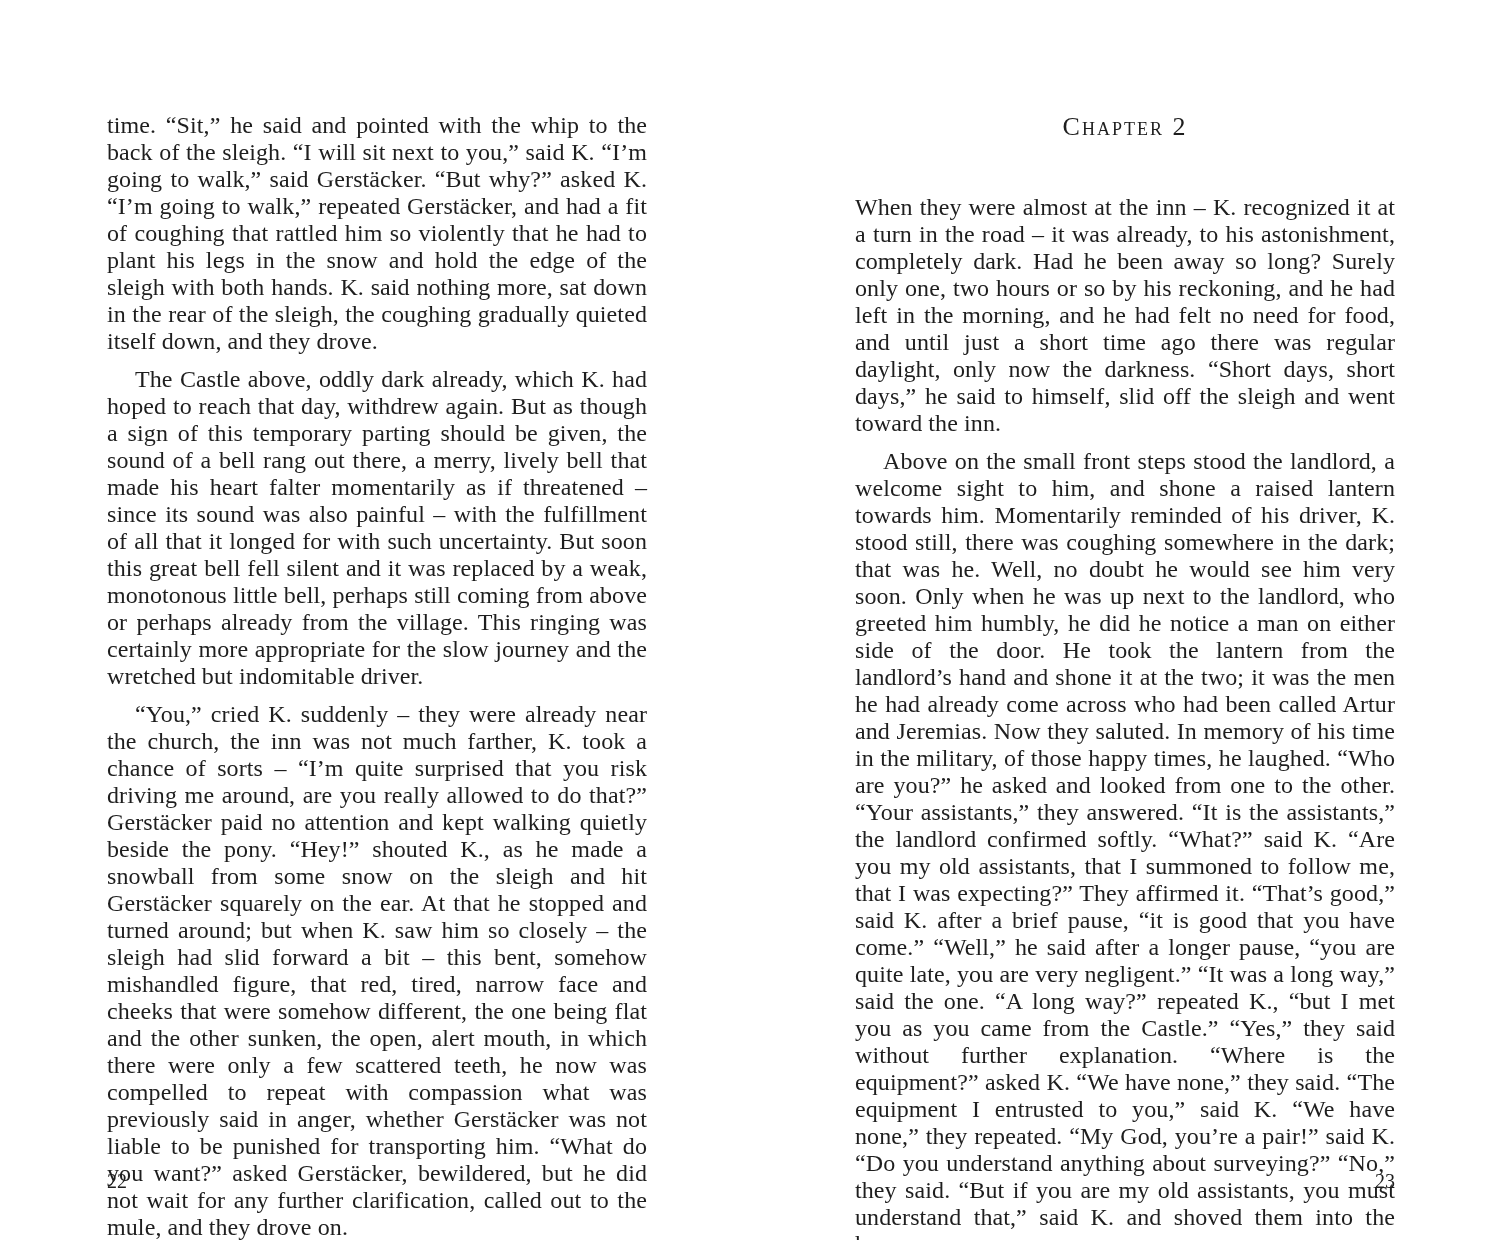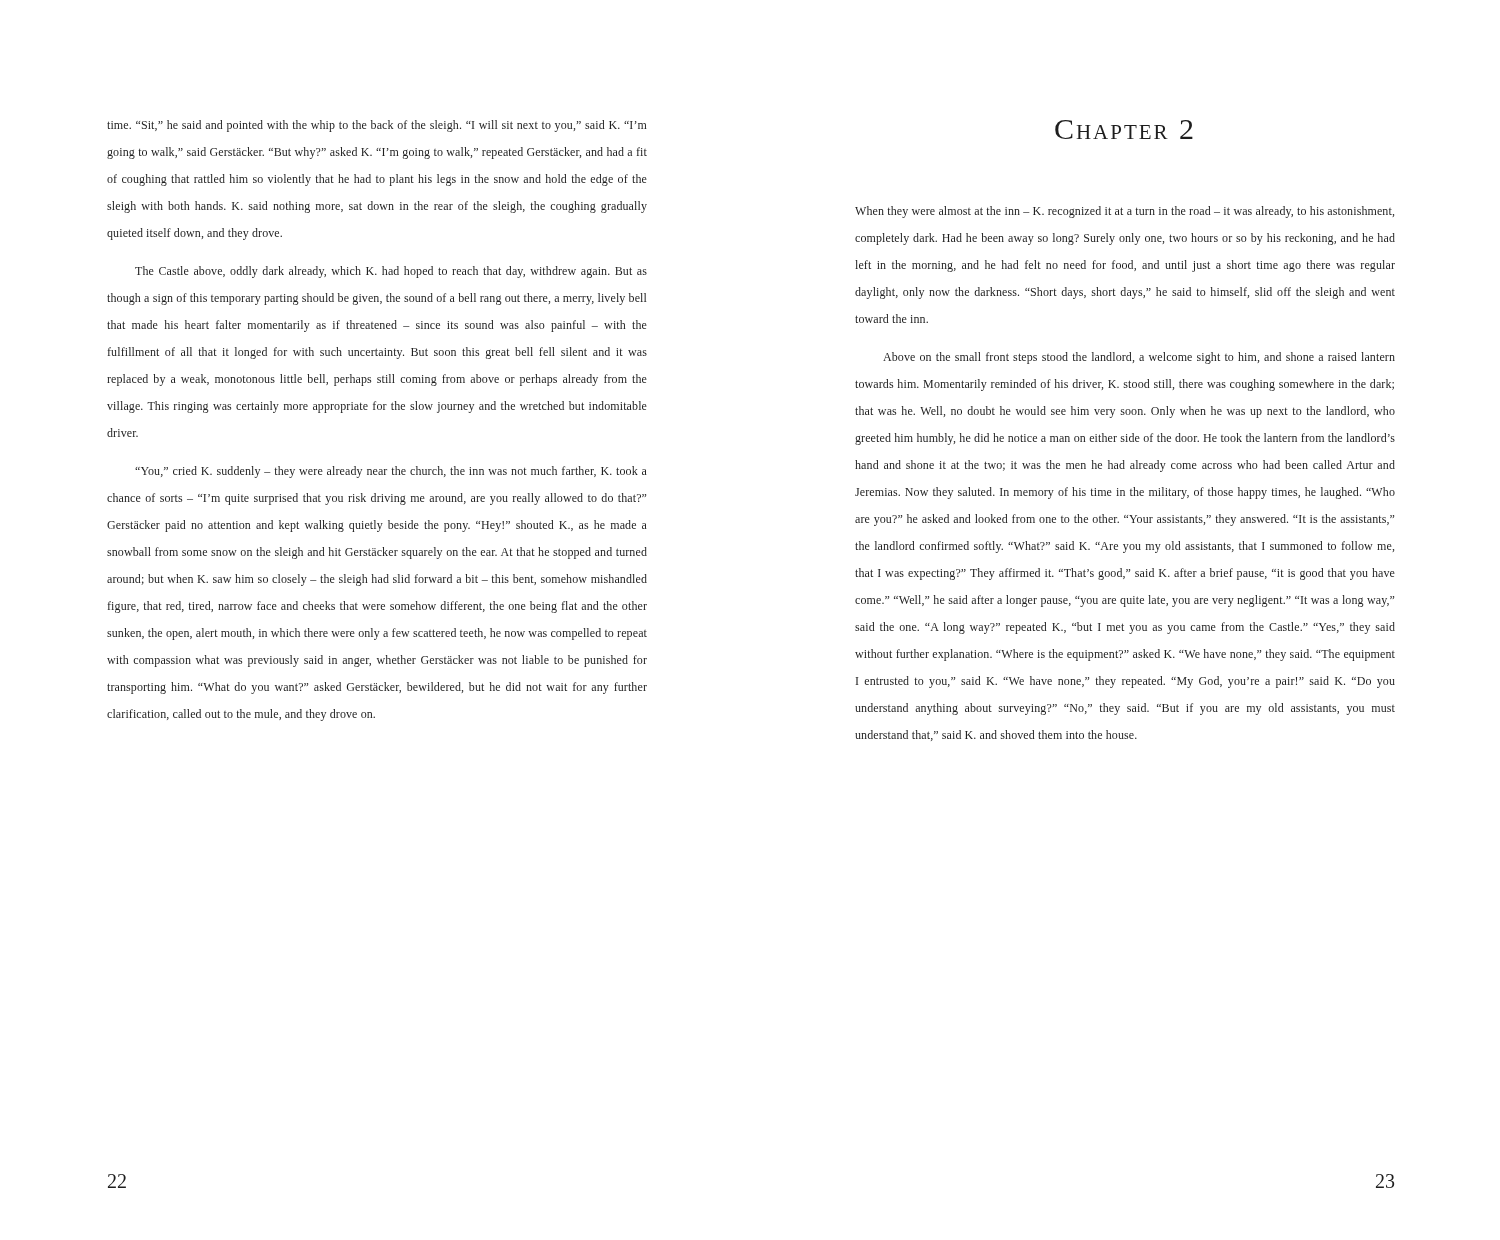--- a/index.html
+++ b/index.html
@@ -22,34 +22,34 @@
   }
   .page {
     position: absolute;
     top: 112px;
     width: 540px;
   }
   .page-left  { left: 107px; }
   .page-right { left: 855px; }
   .para {
     margin: 0;
-    font-size: 12px;
+    font-size: 24px;
     line-height: 27px;
     text-align: justify;
     text-justify: inter-word;
     letter-spacing: 0.1px;
   }
   .para.indent { text-indent: 28px; margin-top: 11px; }
   .para.no-indent { text-indent: 0; }
   .chapter-heading {
     margin: 0 0 52px 0;
     text-align: center;
     font-variant: small-caps;
     font-weight: 400;
-    font-size: 30px;
+    font-size: 26px;
     letter-spacing: 2px;
     color: #1e1e1e;
   }
   .folio {
     position: absolute;
     top: 1170px;
     font-size: 20px;
     color: #1e1e1e;
   }
   .folio-left  { left: 107px; width: 540px; text-align: left; }

